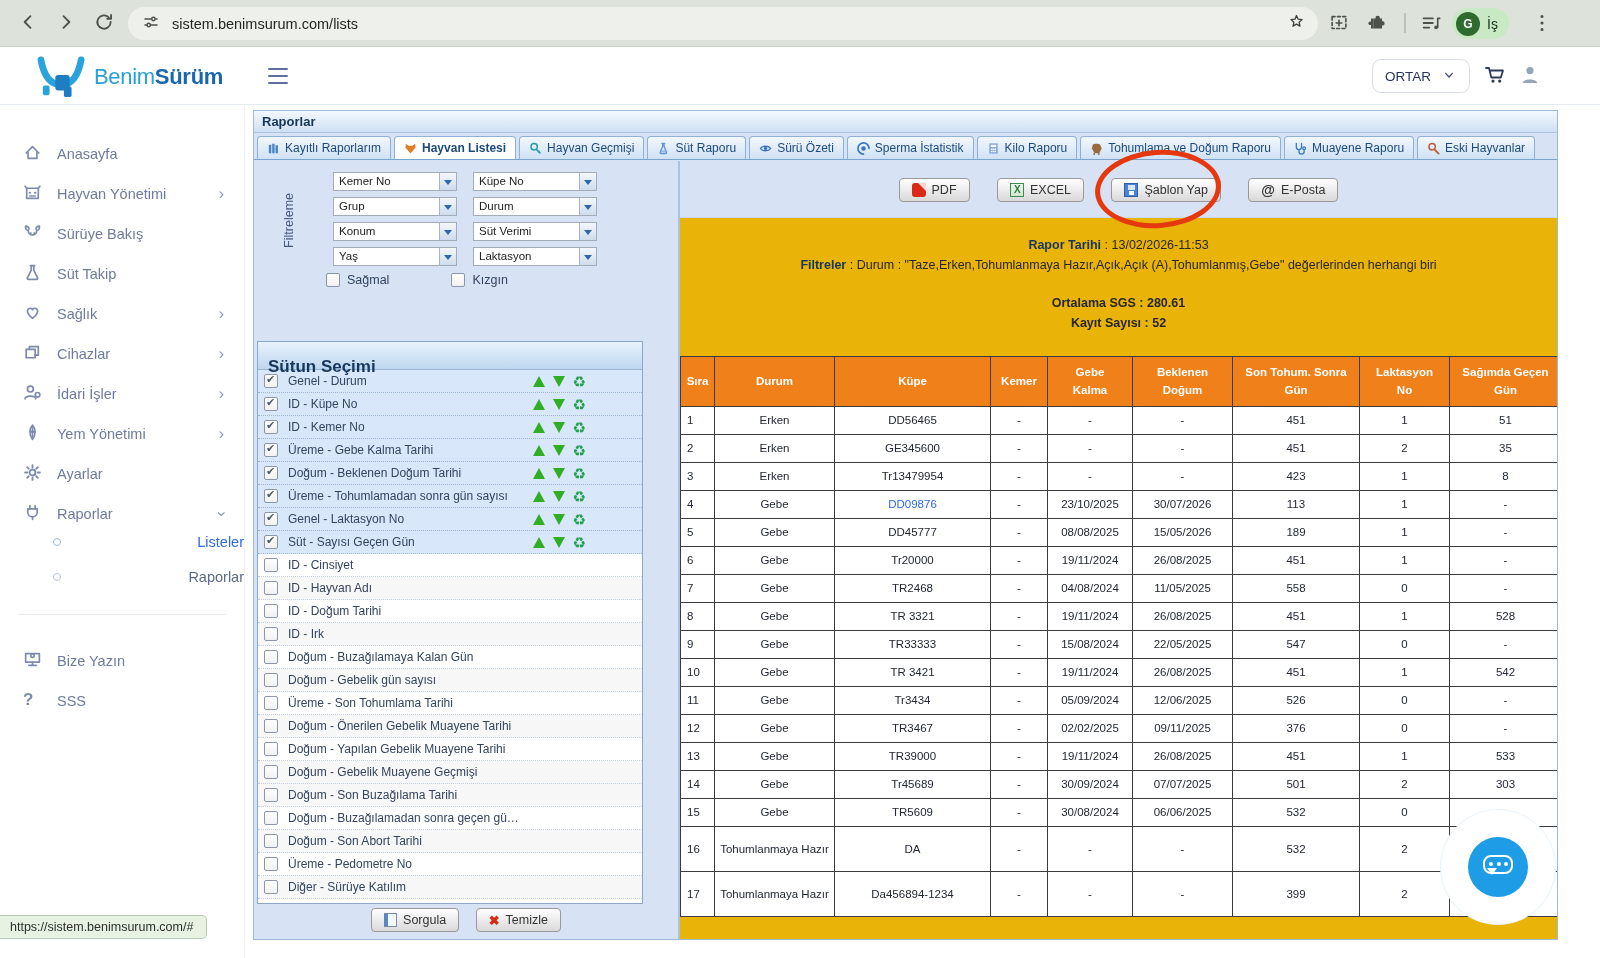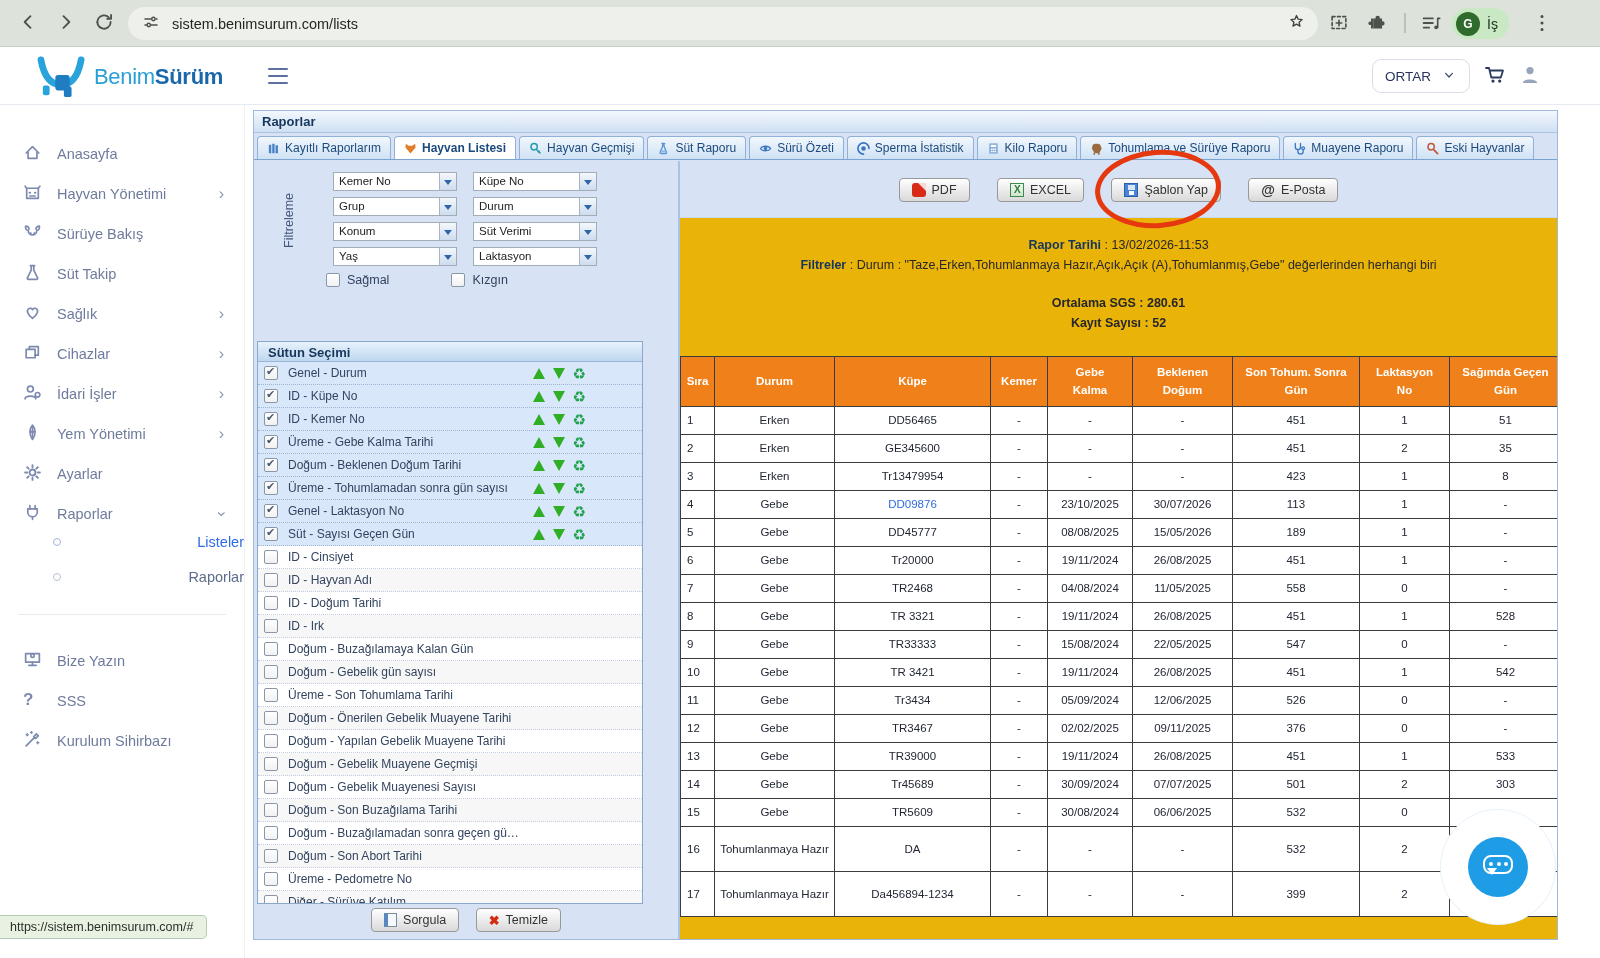--- a/index.html
+++ b/index.html
@@ -97,23 +97,23 @@
                  display:flex; align-items:center; justify-content:center; }
   .select .arr::after { content:''; border:4px solid transparent; border-top:5px solid #2f66a8; margin-top:5px; }
   .filter-checkboxes { position:absolute; left:72px; top:112px; display:flex; gap:62px; }
   .fcb { display:flex; align-items:center; gap:7px; font-size:12.5px; color:#33435f; cursor:pointer; }
   .cb { display:inline-block; width:14px; height:14px; background:linear-gradient(#fff,#f1f1f1);
         border:1px solid #8a97a8; border-radius:2px; position:relative; flex:0 0 14px; }
   .cb.on::after { content:'✔'; position:absolute; left:1px; top:-2px; font-size:11px; color:#4c5a6e; }
 
   .sutun-box { position:absolute; left:3px; top:180px; width:386px; height:563px;
                border:1px solid #8aa8cc; background:#fff; overflow:hidden; }
-  .sutun-header { height:20px; background:linear-gradient(#e8f2fc,#bed7ef);
-                  border-bottom:1px solid #9ab7d8; font-weight:bold; font-size:13px;
-                  color:#16365c; padding:3px 0 0 10px; }
+  .sutun-header { height:28px; background:linear-gradient(#e8f2fc,#bed7ef);
+                  border-bottom:1px solid #9ab7d8; font-weight:bold; font-size:17px;
+                  color:#16365c; padding:15px 0 0 10px; }
   .col-row { display:flex; align-items:center; gap:10px; height:23px; padding:0 6px 0 6px;
              border-bottom:1px dotted #c3cfe0; font-size:12px; color:#33445f;
              background:#fff; cursor:pointer; }
   .col-row.alt { background:#f7f7f7; }
   .col-row.checked { background:#d8e7f9; border-bottom:1px dotted #9db4d2; }
   .ctrls { margin-left:auto; display:flex; align-items:center; gap:8px; padding-right:50px; }
   .arr-up { width:0; height:0; border-left:6px solid transparent; border-right:6px solid transparent;
             border-bottom:11px solid #2fae26; cursor:pointer; }
   .arr-dn { width:0; height:0; border-left:6px solid transparent; border-right:6px solid transparent;
             border-top:11px solid #2fae26; cursor:pointer; }
@@ -363,27 +363,20 @@
             <path d="M2.5 3.5 h13 v8 h-13 z" fill="none" stroke="#7d8ab0" stroke-width="1.6" stroke-linecap="round" stroke-linejoin="round"></path>
             <path d="M9 11.5 V14 M5.5 14.5 h7" fill="none" stroke="#7d8ab0" stroke-width="1.6" stroke-linecap="round" stroke-linejoin="round"></path>
             <path d="M9 7 a1.6 1.6 0 1 0 0 -3.2 a1.6 1.6 0 0 0 0 3.2 z" fill="none" stroke="#7d8ab0" stroke-width="1.6" stroke-linecap="round" stroke-linejoin="round"></path>
           </svg></span>
         <span class="side-label">Bize Yazın</span>
       </div>
       <div class="side-item">
         <span class="side-icon"><span class="glyph-q">?</span></span>
         <span class="side-label">SSS</span>
       </div>
-      <div class="side-item">
-        <span class="side-icon"><svg viewBox="0 0 18 18">
-            <path d="M3 15 L11 7 M10.2 6.2 l1.8 1.8 l2.5 -2.5 l-1.8 -1.8 z" fill="none" stroke="#7d8ab0" stroke-width="1.6" stroke-linecap="round" stroke-linejoin="round"></path>
-            <path d="M4 3.5 v2 M3 4.5 h2 M14 11 v2 M13 12 h2 M8 1.5 v1.6 M7.2 2.3 h1.6" fill="none" stroke="#7d8ab0" stroke-width="1.3" stroke-linecap="round" stroke-linejoin="round"></path>
-          </svg></span>
-        <span class="side-label">Kurulum Sihirbazı</span>
-      </div>
     </nav>
 </div>
 
 <div class="content-bg"></div>
 <div class="panel">
   <div class="panel-title">Raporlar</div>
   <div class="tabs">
       <div class="tab">
         <span class="tab-icon">
           <svg viewBox="0 0 14 14">
@@ -447,21 +440,21 @@
         </span>
         <span>Kilo Raporu</span>
       </div>
       <div class="tab">
         <span class="tab-icon">
           <svg viewBox="0 0 14 14">
             <path d="M3 3 C5 1.5 9 1.5 11 3 L12.5 7 L10 12 H5 L2 7 z" fill="#9a6a3e"></path>
             <path d="M4.5 12 v1.5 M9.5 12 v1.5" fill="none" stroke="#9a6a3e" stroke-width="1.5" stroke-linecap="round" stroke-linejoin="round"></path>
           </svg>
         </span>
-        <span>Tohumlama ve Sürüye Raporu</span>
+        <span>Tohumlama ve Doğum Raporu</span>
       </div>
       <div class="tab">
         <span class="tab-icon">
           <svg viewBox="0 0 14 14">
             <path d="M2.5 1.5 v4 a2.8 2.8 0 0 0 5.6 0 v-4" fill="none" stroke="#3a76c0" stroke-width="1.4" stroke-linecap="round" stroke-linejoin="round"></path>
             <path d="M5.3 9 v1.2 a2.8 2.8 0 0 0 5.6 0 V8.2" fill="none" stroke="#3a76c0" stroke-width="1.4" stroke-linecap="round" stroke-linejoin="round"></path>
             <path d="M10.9 8.2 a1.5 1.5 0 1 0 0 -3 a1.5 1.5 0 0 0 0 3 z" fill="none" stroke="#3a76c0" stroke-width="1.3" stroke-linecap="round" stroke-linejoin="round"></path>
           </svg>
         </span>
         <span>Muayene Raporu</span>
@@ -633,24 +626,20 @@
               <span class="col-label">Doğum - Önerilen Gebelik Muayene Tarihi</span>
             </div>
             <div class="col-row">
               <span class="cb"></span>
               <span class="col-label">Doğum - Yapılan Gebelik Muayene Tarihi</span>
             </div>
             <div class="col-row alt">
               <span class="cb"></span>
               <span class="col-label">Doğum - Gebelik Muayene Geçmişi</span>
             </div>
-            <div class="col-row">
-              <span class="cb"></span>
-              <span class="col-label">Doğum - Gebelik Muayenesi Sayısı</span>
-            </div>
             <div class="col-row alt">
               <span class="cb"></span>
               <span class="col-label">Doğum - Son Buzağılama Tarihi</span>
             </div>
             <div class="col-row">
               <span class="cb"></span>
               <span class="col-label">Doğum - Buzağılamadan sonra geçen gü…</span>
             </div>
             <div class="col-row alt">
               <span class="cb"></span>

